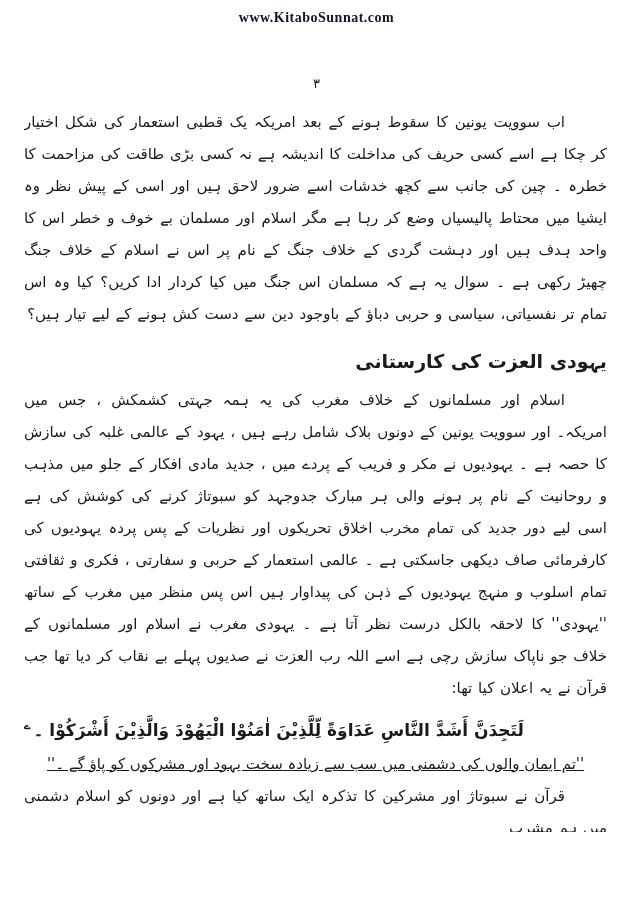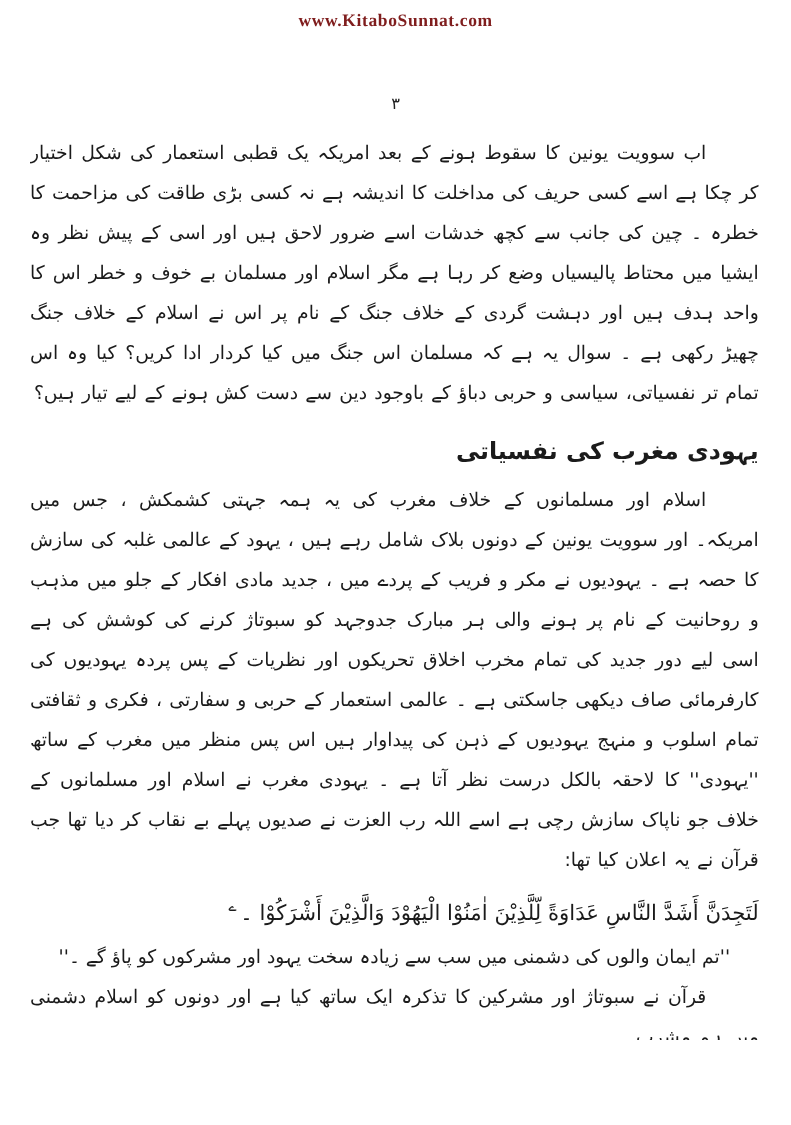--- a/index.html
+++ b/index.html
@@ -50,59 +50,60 @@
   .indent { text-indent: 42px; }
   .heading {
     margin: 16px 0 8px 0;
     text-align: right;
     font-size: 19px;
     font-weight: bold;
     line-height: 30px;
   }
   .verse {
     margin: 4px 0 0 0;
-    text-align: right;
+    text-align: left;
     font-size: 17px;
-    font-weight: normal;
+    font-weight: bold;
     line-height: 36px;
   }
   .verse-marker {
     font-size: 11px;
     vertical-align: super;
     margin-right: 3px;
   }
   .translation {
     text-align: center;
     font-size: 15px;
     line-height: 32px;
+    text-decoration: underline;
   }
   .footer {
     position: absolute;
     bottom: 12px;
     left: 0; right: 0;
     direction: rtl;
     text-align: center;
     font-size: 13px;
     font-weight: bold;
   }
 </style>
 </head>
 <body>
 
 <div class="page" style="background: rgb(255, 255, 255);">
 
-  <div class="header" style="color: #7f1d1d; font-family: Liberation Serif, serif;">www.KitaboSunnat.com</div>
+  <div class="header" style="color: #0f172a; font-family: Liberation Serif, serif;">www.KitaboSunnat.com</div>
 
   <div class="page-number">۳</div>
 
   <div class="content" style="color: rgb(27, 27, 27);">
 
     <p class="para indent">اب سوویت یونین کا سقوط ہونے کے بعد امریکہ یک قطبی استعمار کی شکل اختیار کر چکا ہے اسے کسی حریف کی مداخلت کا اندیشہ ہے نہ کسی بڑی طاقت کی مزاحمت کا خطرہ ۔ چین کی جانب سے کچھ خدشات اسے ضرور لاحق ہیں اور اسی کے پیش نظر وہ ایشیا میں محتاط پالیسیاں وضع کر رہا ہے مگر اسلام اور مسلمان بے خوف و خطر اس کا واحد ہدف ہیں اور دہشت گردی کے خلاف جنگ کے نام پر اس نے اسلام کے خلاف جنگ چھیڑ رکھی ہے ۔ سوال یہ ہے کہ مسلمان اس جنگ میں کیا کردار ادا کریں؟ کیا وہ اس تمام تر نفسیاتی، سیاسی و حربی دباؤ کے باوجود دین سے دست کش ہونے کے لیے تیار ہیں؟</p>
 
-    <h2 class="heading">یہودی مغرب کی نفسیاتی</h2>
+    <h2 class="heading">یہودی العزت کی کارستانی</h2>
 
     <p class="para indent">اسلام اور مسلمانوں کے خلاف مغرب کی یہ ہمہ جہتی کشمکش ، جس میں امریکہ۔ اور سوویت یونین کے دونوں بلاک شامل رہے ہیں ، یہود کے عالمی غلبہ کی سازش کا حصہ ہے ۔ یہودیوں نے مکر و فریب کے پردے میں ، جدید مادی افکار کے جلو میں مذہب و روحانیت کے نام پر ہونے والی ہر مبارک جدوجہد کو سبوتاژ کرنے کی کوشش کی ہے اسی لیے دور جدید کی تمام مخرب اخلاق تحریکوں اور نظریات کے پس پردہ یہودیوں کی کارفرمائی صاف دیکھی جاسکتی ہے ۔ عالمی استعمار کے حربی و سفارتی ، فکری و ثقافتی تمام اسلوب و منہج یہودیوں کے ذہن کی پیداوار ہیں اس پس منظر میں مغرب کے ساتھ ''یہودی'' کا لاحقہ بالکل درست نظر آتا ہے ۔ یہودی مغرب نے اسلام اور مسلمانوں کے خلاف جو ناپاک سازش رچی ہے اسے اللہ رب العزت نے صدیوں پہلے بے نقاب کر دیا تھا جب قرآن نے یہ اعلان کیا تھا:</p>
 
     <div class="verse">
       <span>لَتَجِدَنَّ أَشَدَّ النَّاسِ عَدَاوَةً لِّلَّذِيْنَ اٰمَنُوْا الْيَهُوْدَ وَالَّذِيْنَ أَشْرَكُوْا ۔</span><span class="verse-marker">ے</span>
     </div>
 
     <div class="translation">''تم ایمان والوں کی دشمنی میں سب سے زیادہ سخت یہود اور مشرکوں کو پاؤ گے ۔''</div>
 
     <p class="para indent">قرآن نے سبوتاژ اور مشرکین کا تذکرہ ایک ساتھ کیا ہے اور دونوں کو اسلام دشمنی میں ہم مشرب</p>

